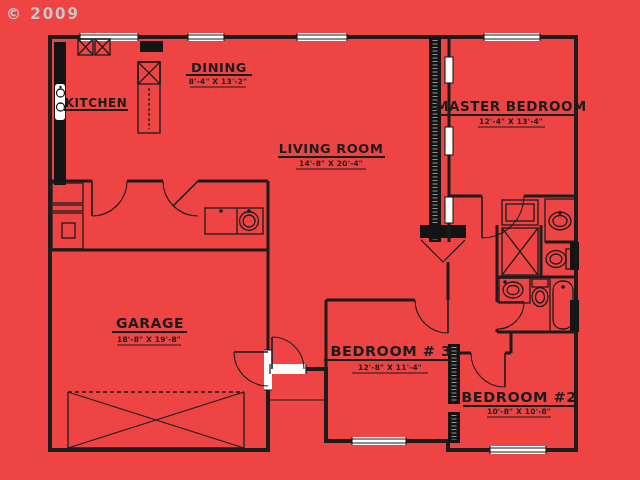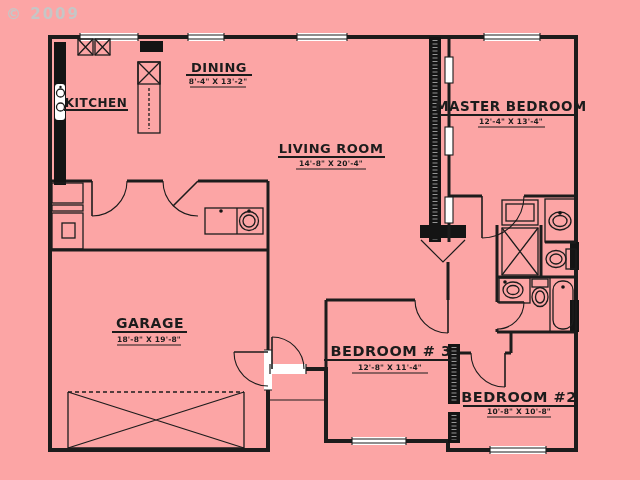--- a/index.html
+++ b/index.html
@@ -1,16 +1,16 @@
 <!DOCTYPE html>
 <html><head>
 <meta charset="utf-8">
 <style>
   html,body{margin:0;padding:0;background:#ffffff;}
-  .stage{position:relative;width:640px;height:480px;background:#fca5a5;overflow:hidden;
+  .stage{position:relative;width:640px;height:480px;background:#ef4444;overflow:hidden;
          font-family:"DejaVu Sans", sans-serif;}
   svg{position:absolute;left:0;top:0;}
   .wall-ext{stroke:#1c1c1c;stroke-width:4;fill:none;}
   .wall-int{stroke:#1c1c1c;stroke-width:3;fill:none;}
   .wall-thin{stroke:#1c1c1c;stroke-width:1.2;fill:none;}
   .fix{stroke:#1c1c1c;stroke-width:1.3;fill:none;}
   .fix-fill{fill:#141414;stroke:none;}
   .door{stroke:#1c1c1c;stroke-width:1.1;fill:none;}
   .leaf{stroke:#1c1c1c;stroke-width:1.6;fill:none;}
   .white{fill:#ffffff;stroke:none;}

